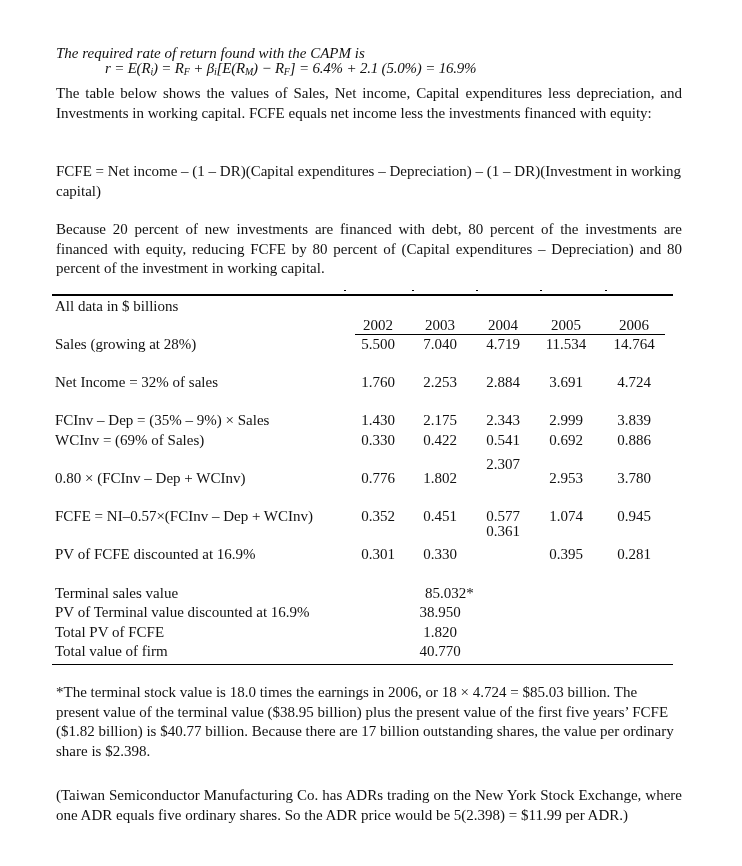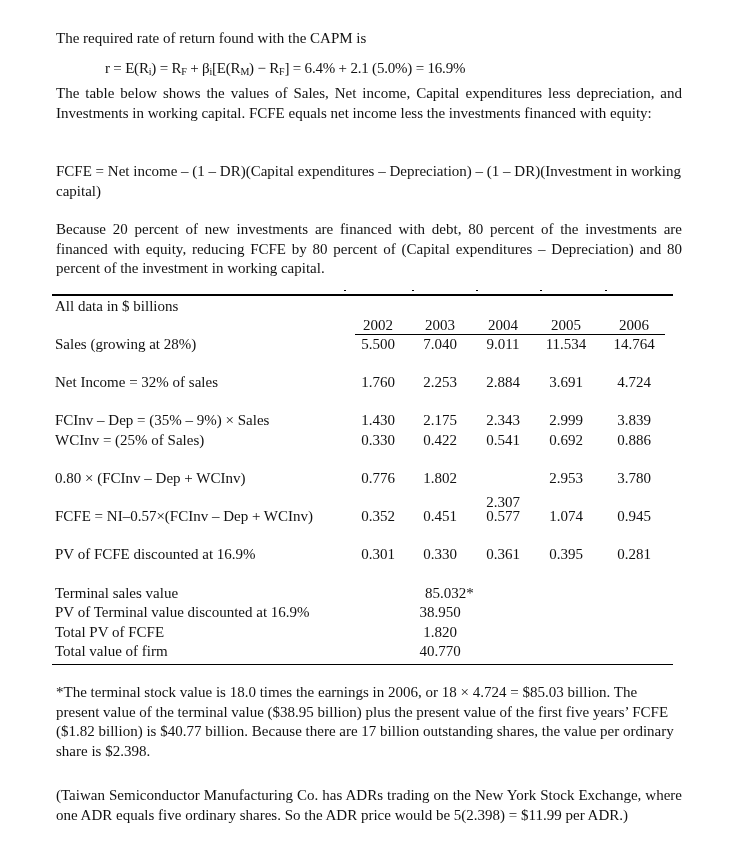--- a/index.html
+++ b/index.html
@@ -4,22 +4,22 @@
   <style>
     html, body { margin: 0; padding: 0; background: #ffffff; }
     body {
       width: 742px; height: 866px; position: relative; overflow: hidden;
       font-family: "Liberation Serif", "DejaVu Serif", serif;
       color: #111111; font-size: 15px;
     }
     .abs { position: absolute; }
     .p { position: absolute; left: 56px; width: 626px; line-height: 19.5px; }
     .justify { text-align: justify; text-align-last: left; }
-    #intro { top: 29px; }
-    #capm { top: 59px; left: 105px; white-space: nowrap; letter-spacing: -0.2px; }
+    #intro { top: 44px; font-style: italic; }
+    #capm { top: 59px; left: 105px; white-space: nowrap; letter-spacing: -0.2px; font-style: italic; }
     #tableIntro { top: 84px; }
     #fcfeDef { top: 162px; }
     #because { top: 220px; }
     sub { font-size: 10px; vertical-align: -2px; }
 
     .rule-top { position: absolute; left: 52px; width: 621px; top: 294px; height: 0; border-top: 2px solid #000; }
     .rule-years { position: absolute; left: 355px; width: 310px; top: 334px; height: 0; border-top: 1px solid #000; }
     .rule-bottom { position: absolute; left: 52px; width: 621px; top: 664px; height: 0; border-top: 1px solid #000; }
     .tick { position: absolute; top: 290px; width: 2px; height: 1px; background: #000; }
 
@@ -58,21 +58,21 @@
     <div class="num" style="left:473px; top:316px">2004</div>
     <div class="num" style="left:536px; top:316px">2005</div>
     <div class="num" style="left:604px; top:316px">2006</div>
   </div>
   <div class="rule-years"></div>
 
   <div>
     <div class="lbl" style="top:335px">Sales (growing at 28%)</div>
     <div class="num" style="left:348px; top:335px">5.500</div>
     <div class="num" style="left:410px; top:335px">7.040</div>
-    <div class="num" style="left:473px; top:335px">9.011</div>
+    <div class="num" style="left:473px; top:335px">4.719</div>
     <div class="num" style="left:536px; top:335px">11.534</div>
     <div class="num" style="left:604px; top:335px">14.764</div>
   </div>
 
   <div>
     <div class="lbl" style="top:373px">Net Income = 32% of sales</div>
     <div class="num" style="left:348px; top:373px">1.760</div>
     <div class="num" style="left:410px; top:373px">2.253</div>
     <div class="num" style="left:473px; top:373px">2.884</div>
     <div class="num" style="left:536px; top:373px">3.691</div>
@@ -82,51 +82,51 @@
   <div>
     <div class="lbl" style="top:411px">FCInv – Dep = (35% – 9%) × Sales</div>
     <div class="num" style="left:348px; top:411px">1.430</div>
     <div class="num" style="left:410px; top:411px">2.175</div>
     <div class="num" style="left:473px; top:411px">2.343</div>
     <div class="num" style="left:536px; top:411px">2.999</div>
     <div class="num" style="left:604px; top:411px">3.839</div>
   </div>
 
   <div>
-    <div class="lbl" style="top:431px">WCInv = (25% of Sales)</div>
+    <div class="lbl" style="top:431px">WCInv = (69% of Sales)</div>
     <div class="num" style="left:348px; top:431px">0.330</div>
     <div class="num" style="left:410px; top:431px">0.422</div>
     <div class="num" style="left:473px; top:431px">0.541</div>
     <div class="num" style="left:536px; top:431px">0.692</div>
     <div class="num" style="left:604px; top:431px">0.886</div>
   </div>
 
   <div>
     <div class="lbl" style="top:469px">0.80 × (FCInv – Dep + WCInv)</div>
     <div class="num" style="left:348px; top:469px">0.776</div>
     <div class="num" style="left:410px; top:469px">1.802</div>
-    <div class="num" style="left:473px; top:493px">2.307</div>
+    <div class="num" style="left:473px; top:455px">2.307</div>
     <div class="num" style="left:536px; top:469px">2.953</div>
     <div class="num" style="left:604px; top:469px">3.780</div>
   </div>
 
   <div>
     <div class="lbl" style="top:507px">FCFE = NI–0.57×(FCInv – Dep + WCInv)</div>
     <div class="num" style="left:348px; top:507px">0.352</div>
     <div class="num" style="left:410px; top:507px">0.451</div>
     <div class="num" style="left:473px; top:507px">0.577</div>
     <div class="num" style="left:536px; top:507px">1.074</div>
     <div class="num" style="left:604px; top:507px">0.945</div>
   </div>
 
   <div>
     <div class="lbl" style="top:545px">PV of FCFE discounted at 16.9%</div>
     <div class="num" style="left:348px; top:545px">0.301</div>
     <div class="num" style="left:410px; top:545px">0.330</div>
-    <div class="num" style="left:473px; top:545px">0.361</div>
+    <div class="num" style="left:473px; top:522px">0.361</div>
     <div class="num" style="left:536px; top:545px">0.395</div>
     <div class="num" style="left:604px; top:545px">0.281</div>
   </div>
 
   <div>
     <div class="lbl" style="top:584px">Terminal sales value</div>
     <div class="abs" style="left:425px; top:584px; line-height:18px; white-space:nowrap">85.032*</div>
   </div>
   <div>
     <div class="lbl" style="top:603px">PV of Terminal value discounted at 16.9%</div>

